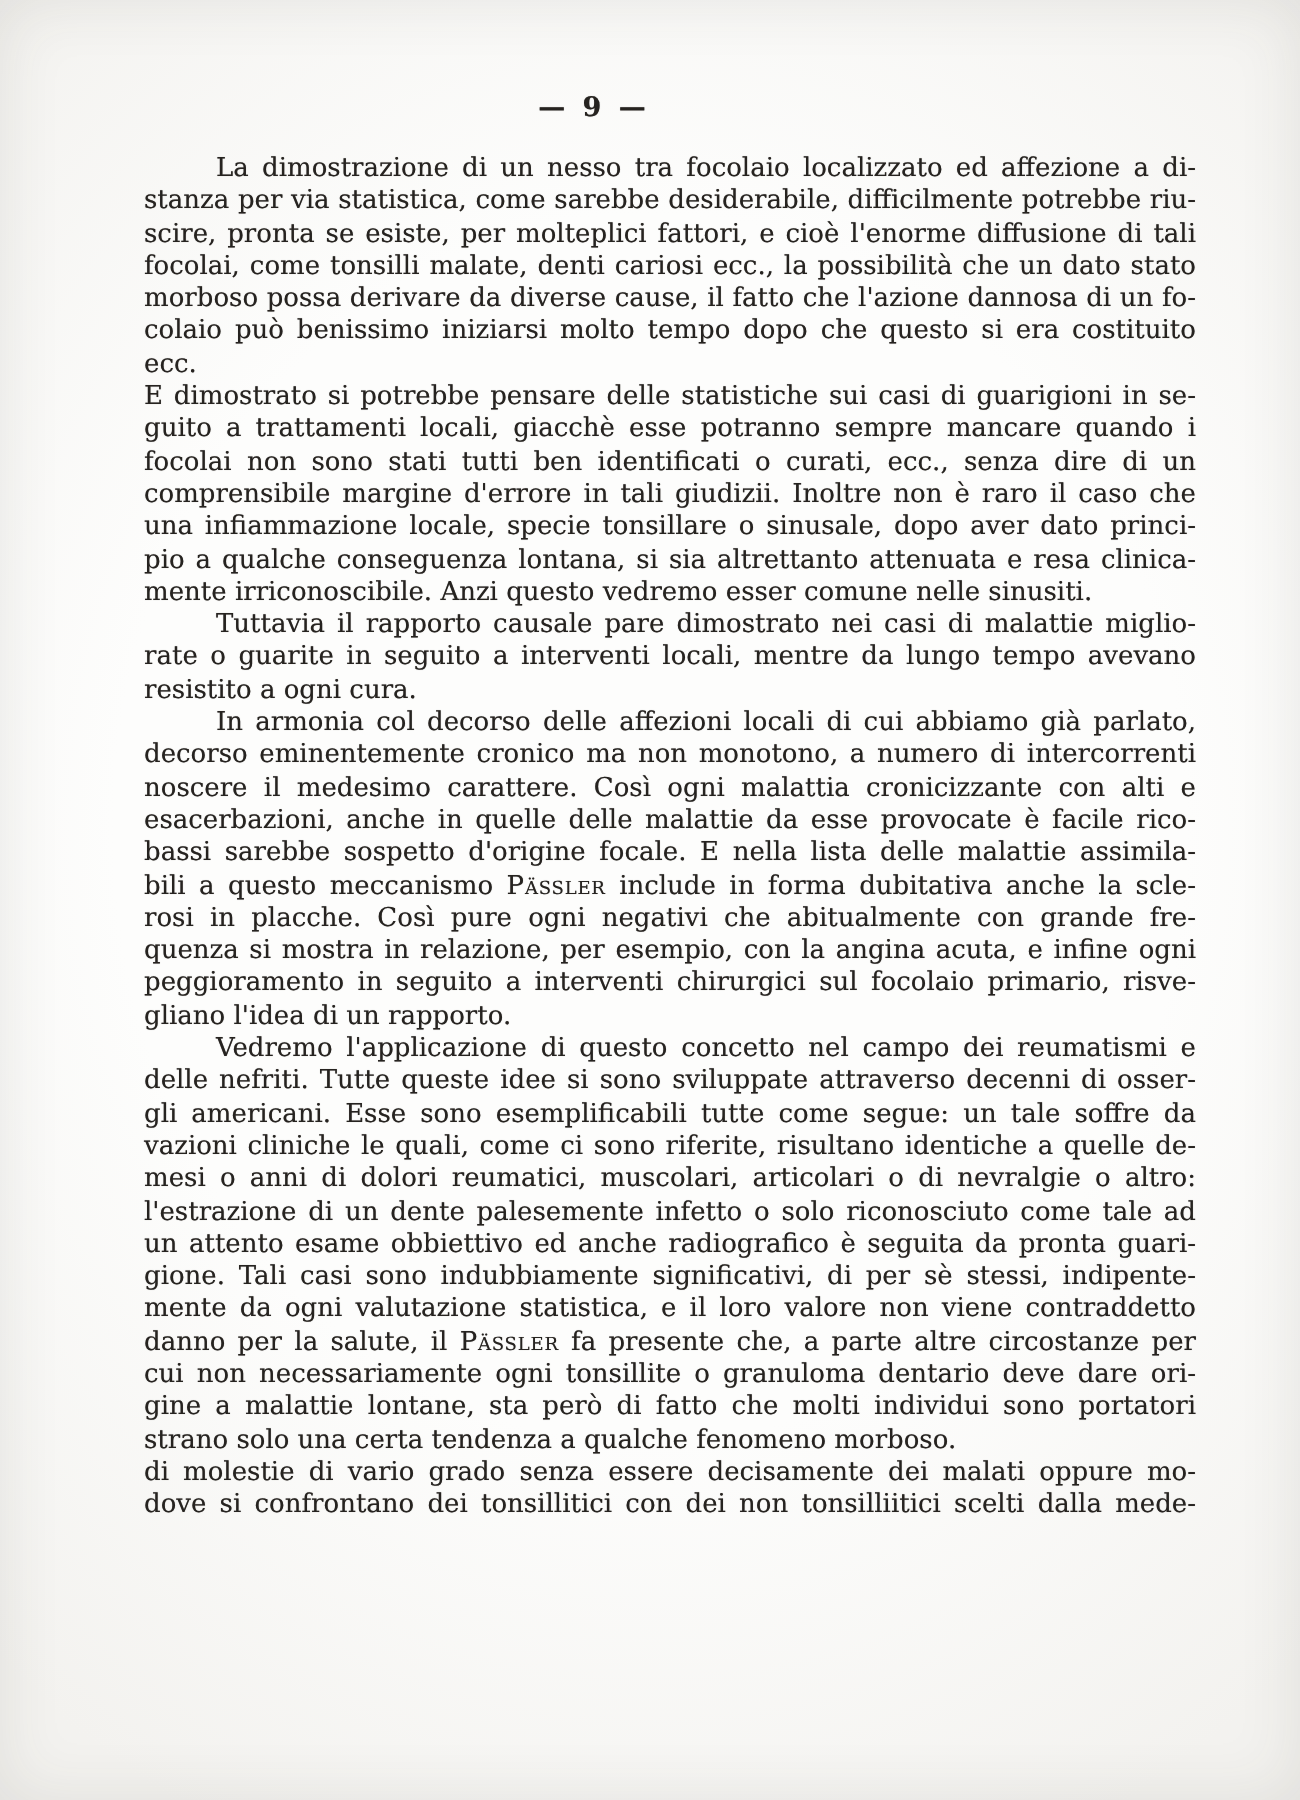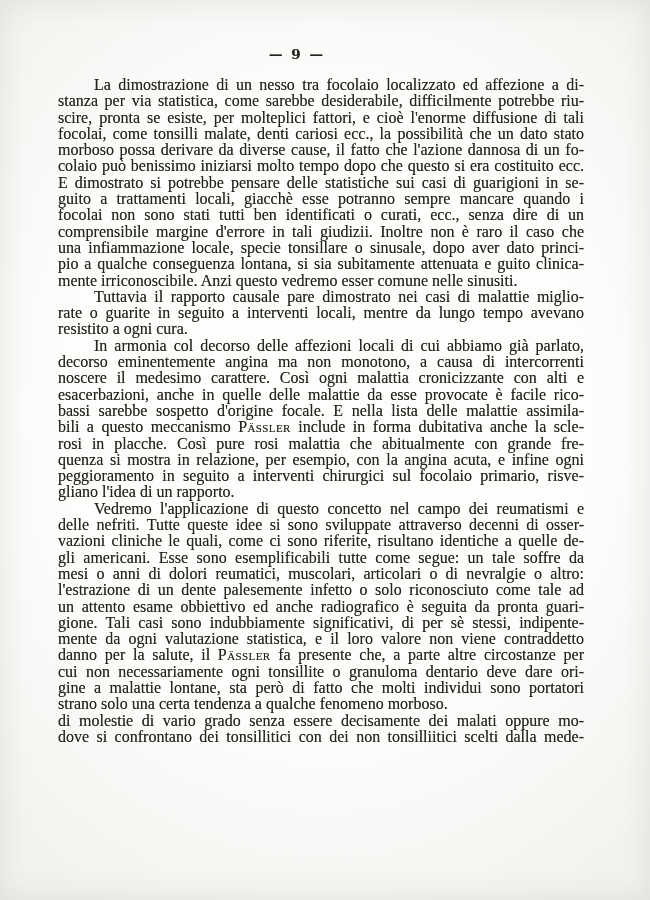--- a/index.html
+++ b/index.html
@@ -27,28 +27,27 @@
     width: 594px; 
     text-align: center;
     font-size: 13.5px;
     font-weight: 700;
     letter-spacing: 2px;
     color: var(--ink, #262320);
     text-shadow: 0 0 0.35px rgba(40, 35, 30, 0.55);
   }
   .text-block {
     position: absolute;
-    left: 58px;
+    left: 72px;
     top: 77px;
     width: 526px;
-    font-size: 16px;
+    font-size: 13px;
     line-height: 16.3px;
     color: var(--ink, #262320);
     text-shadow: 0 0 0.35px rgba(40, 35, 30, 0.55);
-    font-family: Liberation Serif, serif;
   }
   .paragraph { margin: 0; }
   .line {
     text-align: justify;
     text-align-last: justify;
     white-space: normal;
   }
   .line.first { text-indent: 36px; }
   .line.last { text-align-last: left; }
   .paragraph.continues .line.last { text-align-last: justify; }
@@ -65,45 +64,45 @@
         <div class="line">stanza per via statistica, come sarebbe desiderabile, difficilmente potrebbe riu-</div>
         <div class="line">scire, pronta se esiste, per molteplici fattori, e cioè l'enorme diffusione di tali</div>
         <div class="line">focolai, come tonsilli malate, denti cariosi ecc., la possibilità che un dato stato</div>
         <div class="line">morboso possa derivare da diverse cause, il fatto che l'azione dannosa di un fo-</div>
         <div class="line">colaio può benissimo iniziarsi molto tempo dopo che questo si era costituito ecc.</div>
         <div class="line">E dimostrato si potrebbe pensare delle statistiche sui casi di guarigioni in se-</div>
         <div class="line">guito a trattamenti locali, giacchè esse potranno sempre mancare quando i</div>
         <div class="line">focolai non sono stati tutti ben identificati o curati, ecc., senza dire di un</div>
         <div class="line">comprensibile margine d'errore in tali giudizii. Inoltre non è raro il caso che</div>
         <div class="line">una infiammazione locale, specie tonsillare o sinusale, dopo aver dato princi-</div>
-        <div class="line">pio a qualche conseguenza lontana, si sia subitamente attenuata e guito clinica-</div>
+        <div class="line">pio a qualche conseguenza lontana, si sia altrettanto attenuata e resa clinica-</div>
         <div class="line last">mente irriconoscibile. Anzi questo vedremo esser comune nelle sinusiti.</div>
       </div>
       <div class="paragraph">
         <div class="line first">Tuttavia il rapporto causale pare dimostrato nei casi di malattie miglio-</div>
         <div class="line">rate o guarite in seguito a interventi locali, mentre da lungo tempo avevano</div>
         <div class="line last">resistito a ogni cura.</div>
       </div>
       <div class="paragraph">
         <div class="line first">In armonia col decorso delle affezioni locali di cui abbiamo già parlato,</div>
-        <div class="line">decorso eminentemente angina ma non monotono, a causa di intercorrenti</div>
+        <div class="line">decorso eminentemente cronico ma non monotono, a numero di intercorrenti</div>
         <div class="line">noscere il medesimo carattere. Così ogni malattia cronicizzante con alti e</div>
         <div class="line">esacerbazioni, anche in quelle delle malattie da esse provocate è facile rico-</div>
         <div class="line">bassi sarebbe sospetto d'origine focale. E nella lista delle malattie assimila-</div>
         <div class="line">bili a questo meccanismo <span class="sc">Pässler</span> include in forma dubitativa anche la scle-</div>
-        <div class="line">rosi in placche. Così pure rosi malattia che abitualmente con grande fre-</div>
+        <div class="line">rosi in placche. Così pure ogni negativi che abitualmente con grande fre-</div>
         <div class="line">quenza si mostra in relazione, per esempio, con la angina acuta, e infine ogni</div>
         <div class="line">peggioramento in seguito a interventi chirurgici sul focolaio primario, risve-</div>
         <div class="line last">gliano l'idea di un rapporto.</div>
       </div>
       <div class="paragraph">
         <div class="line first">Vedremo l'applicazione di questo concetto nel campo dei reumatismi e</div>
         <div class="line">delle nefriti. Tutte queste idee si sono sviluppate attraverso decenni di osser-</div>
+        <div class="line">gli americani. Esse sono esemplificabili tutte come segue: un tale soffre da</div>
         <div class="line">vazioni cliniche le quali, come ci sono riferite, risultano identiche a quelle de-</div>
-        <div class="line">gli americani. Esse sono esemplificabili tutte come segue: un tale soffre da</div>
         <div class="line">mesi o anni di dolori reumatici, muscolari, articolari o di nevralgie o altro:</div>
         <div class="line">l'estrazione di un dente palesemente infetto o solo riconosciuto come tale ad</div>
         <div class="line">un attento esame obbiettivo ed anche radiografico è seguita da pronta guari-</div>
         <div class="line">gione. Tali casi sono indubbiamente significativi, di per sè stessi, indipente-</div>
         <div class="line">mente da ogni valutazione statistica, e il loro valore non viene contraddetto</div>
         <div class="line">danno per la salute, il <span class="sc">Pässler</span> fa presente che, a parte altre circostanze per</div>
         <div class="line">cui non necessariamente ogni tonsillite o granuloma dentario deve dare ori-</div>
         <div class="line">gine a malattie lontane, sta però di fatto che molti individui sono portatori</div>
         <div class="line last">strano solo una certa tendenza a qualche fenomeno morboso.</div>
         <div class="line">di molestie di vario grado senza essere decisamente dei malati oppure mo-</div>

